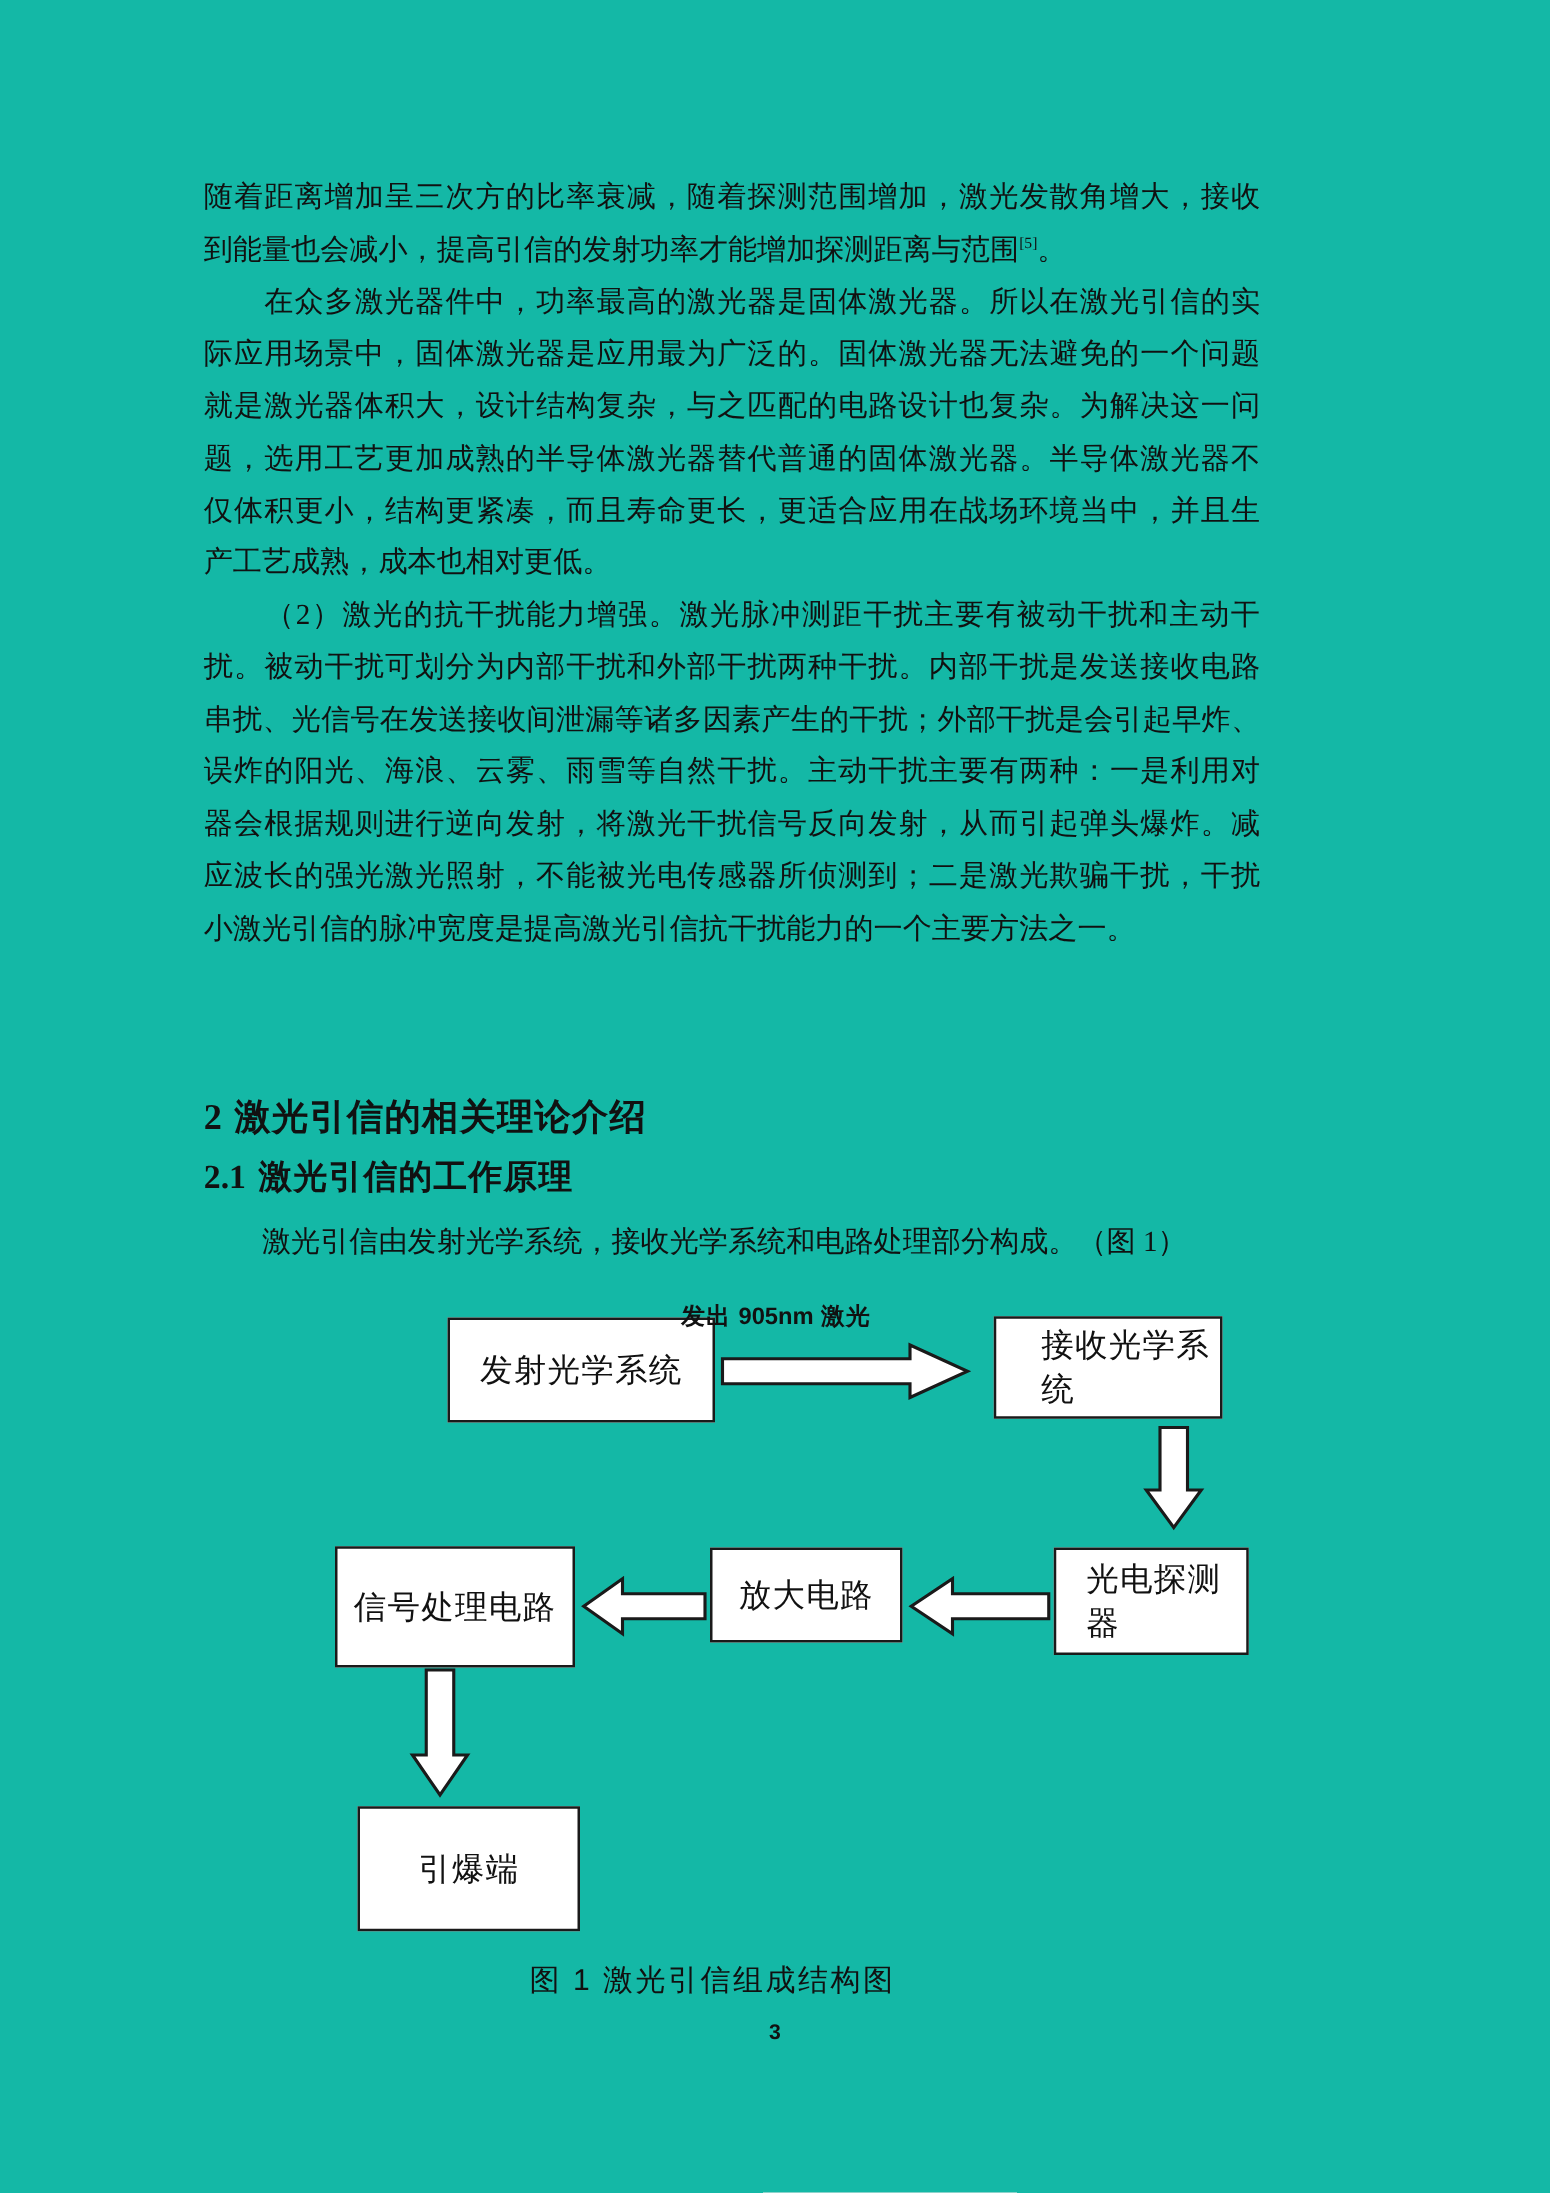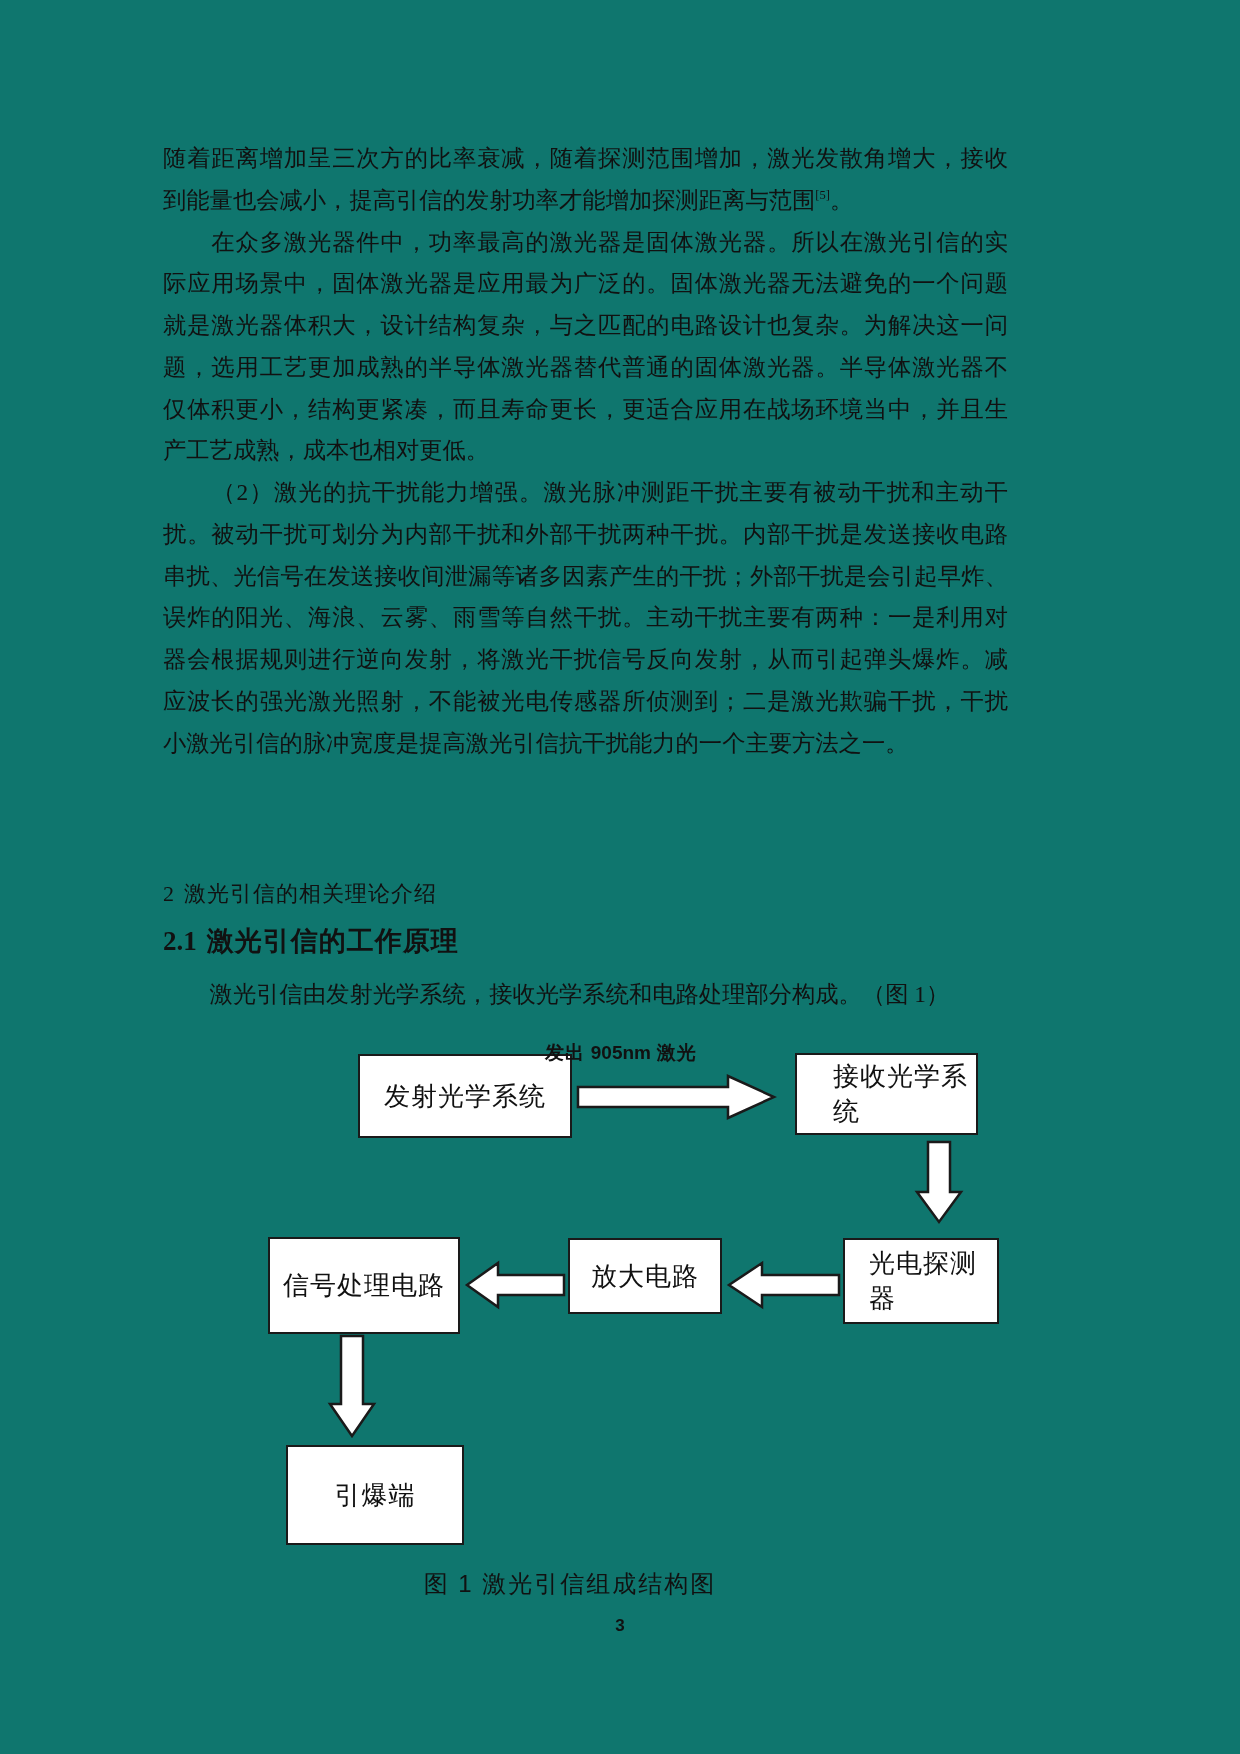--- a/index.html
+++ b/index.html
@@ -1,20 +1,20 @@
 <!DOCTYPE html>
 <html><head>
 <meta charset="utf-8">
 <style>
   html,body { margin:0; padding:0; background:#e8e8e8; }
   .page {
     position:relative;
     width:1240px; height:1754px;
     margin:0 auto;
-    background:#0f766e;
+    background:#14b8a6;
     color:#111111;
     font-family:"Liberation Serif","DejaVu Serif",serif;
     overflow:hidden;
   }
   .textblock {
     position:absolute;
     left:163px; top:138px;
     width:845px;
     font-size:23.3px;
     line-height:41.75px;
@@ -24,22 +24,22 @@
   .para { margin:0; }
   sup.cite {
     font-size:12.5px;
     vertical-align:super;
     line-height:0;
     letter-spacing:0;
   }
   .h1 {
     margin-top:106px;
     font-family:"Liberation Sans","DejaVu Sans",sans-serif;
-    font-weight:normal;
-    font-size:22px;
+    font-weight:bold;
+    font-size:29px;
     line-height:48px;
     letter-spacing:1px;
   }
   .h2 {
     margin-top:0px;
     font-family:"Liberation Sans","DejaVu Sans",sans-serif;
     font-weight:bold;
     font-size:27px;
     line-height:46px;
     letter-spacing:1px;

